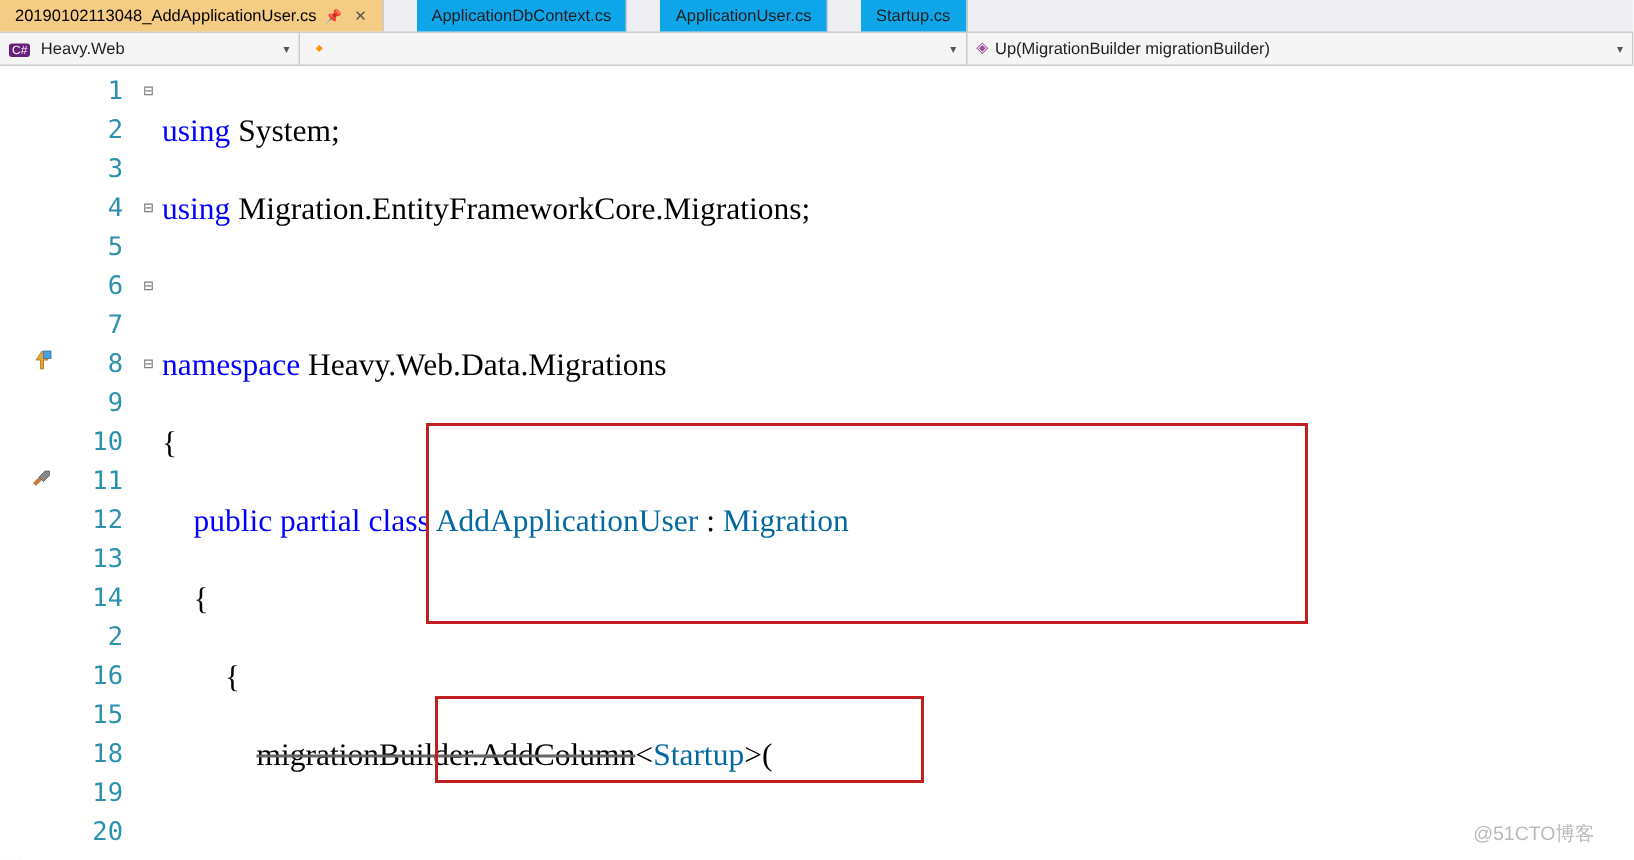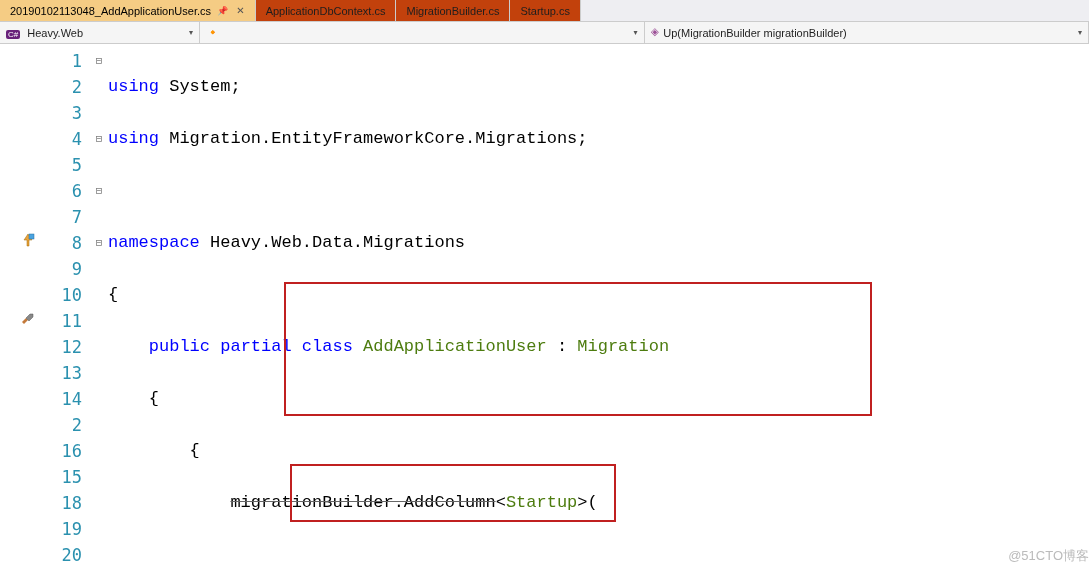--- a/index.html
+++ b/index.html
@@ -10,31 +10,32 @@
     height: 573px;
     overflow: hidden;
     position: relative;
     font-size: 12px;
   }
   .tab-bar {
     display: flex;
     background: #eeeef2;
     height: 22px;
     border-bottom: 1px solid #ccc;
+    gap: 22px;
   }
   .tab {
     padding: 3px 10px;
     font-size: 11px;
     color: #1e1e1e;
     border-right: 1px solid #ccc;
     display: flex;
     align-items: center;
     gap: 6px;
     cursor: pointer;
-    background: #c2410c;
+    background: #0ea5e9;
   }
   .tab.active {
     background: #f5cc84;
     color: #000;
   }
   .tab .pin { color: #555; font-size: 9px; }
   .tab .close { color: #555; font-size: 10px; margin-left: 2px; }
   .nav-bar {
     display: flex;
     height: 22px;
@@ -83,46 +84,46 @@
     background: #fff;
     font-family: Consolas, monospace;
     font-size: 11px;
     line-height: 26px;
     color: #808080;
     padding-top: 4px;
   }
   .fold { display: block; height: 26px; text-align: center; cursor: pointer; }
   .code-col {
     flex: 1;
-    font-family: Liberation Mono, monospace;
-    font-size: 17px;
+    font-family: Liberation Serif, serif;
+    font-size: 21px;
     line-height: 26px;
     white-space: pre;
     padding-top: 4px;
     position: relative;
     color: #000;
   }
   .line { height: 26px; position: relative; }
   .kw { color: #0000ff; }
-  .type { color: #4d7c0f; }
+  .type { color: #0369a1; }
   .strike { text-decoration: line-through; text-decoration-color: #666; }
   .red-box {
     position: absolute;
     border: 2px solid #c02020;
     pointer-events: none;
   }
   .margin-icon {
     position: absolute;
     left: 20px;
     width: 16px;
     height: 16px;
   }
   .watermark {
     position: absolute;
-    right: 0;
+    right: 26px;
     bottom: 8px;
     color: #bbb;
     font-size: 13px;
     pointer-events: none;
   }
   .ln { display: block; height: 26px; }
   
   .cs-icon::before { content: "C#"; font-size: 8px; background: #68217a; color: #fff; padding: 0 2px; border-radius: 2px; margin-right: 3px;}
   .left-border {
     position: absolute;
@@ -138,21 +139,21 @@
 <div class="tab-bar">
   <div class="tab active">
     <span>20190102113048_AddApplicationUser.cs</span>
       <span class="pin">📌</span>
       <span class="close">✕</span>
   </div>
   <div class="tab">
       <span>ApplicationDbContext.cs</span>
     </div>
   <div class="tab">
-      <span>MigrationBuilder.cs</span>
+      <span>ApplicationUser.cs</span>
     </div>
   <div class="tab">
       <span>Startup.cs</span>
     </div>
 </div>
 
 <div class="nav-bar">
   <div class="nav-cell project">
     <span class="cs-icon"></span>
     <span>Heavy.Web</span>

